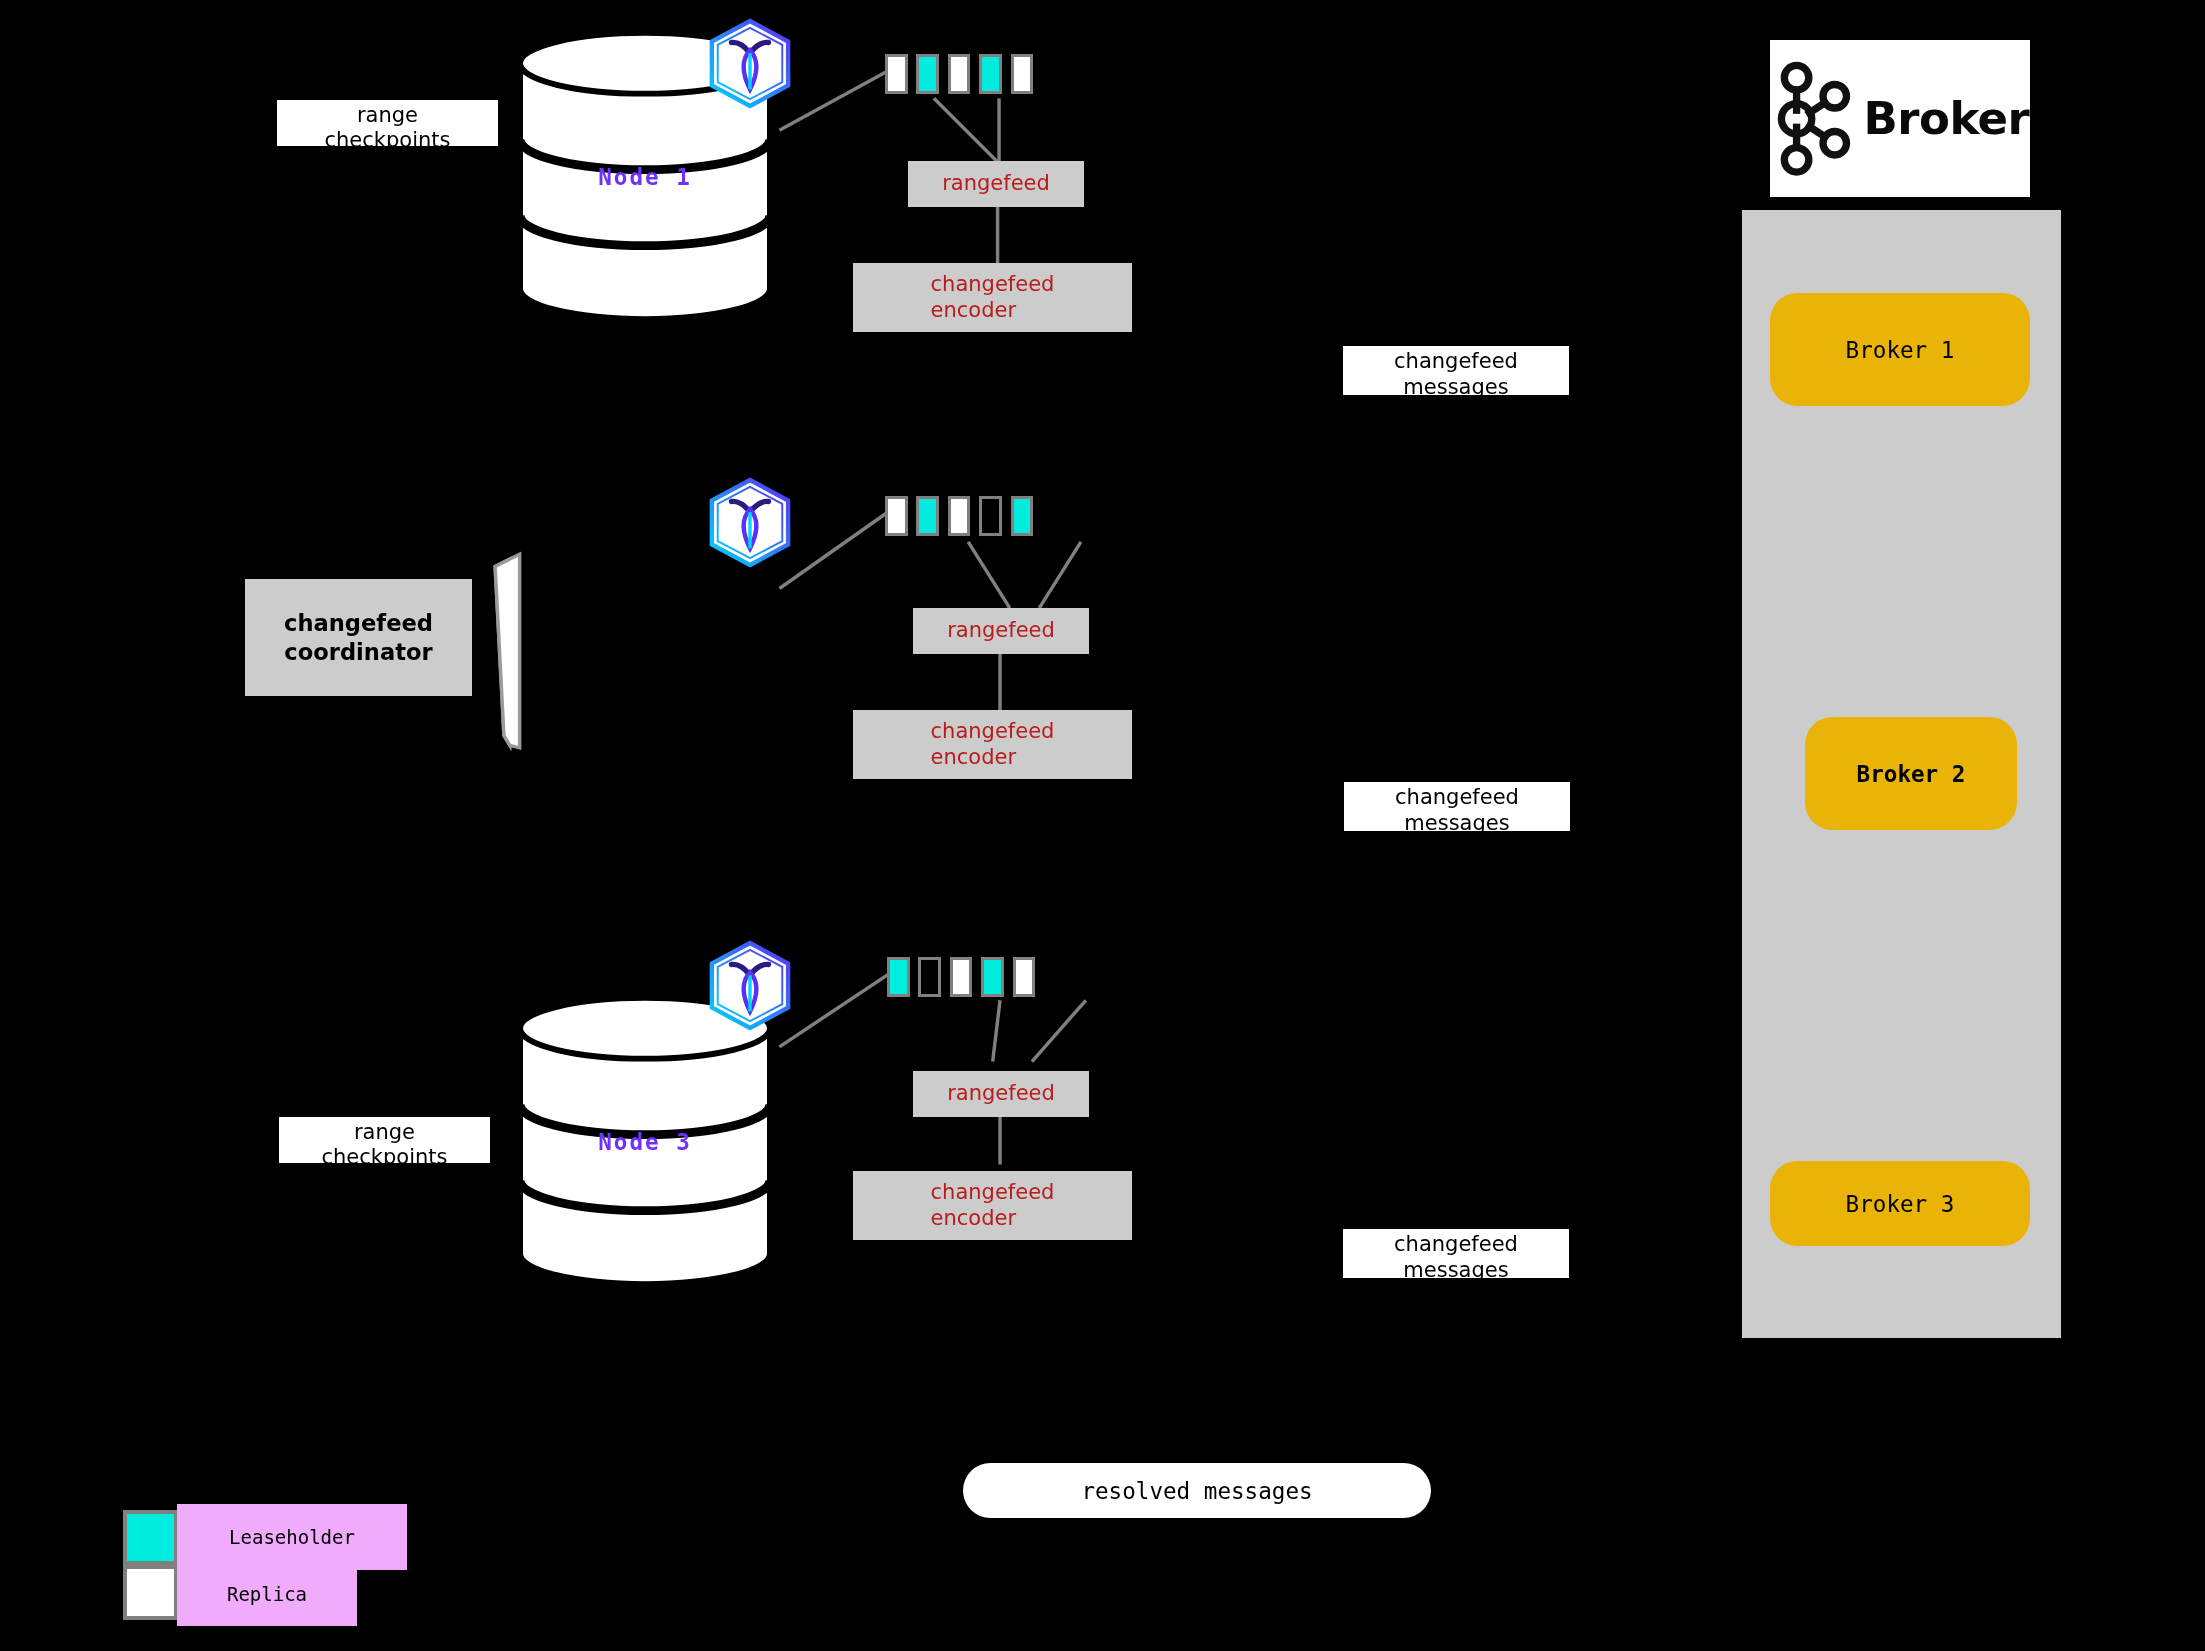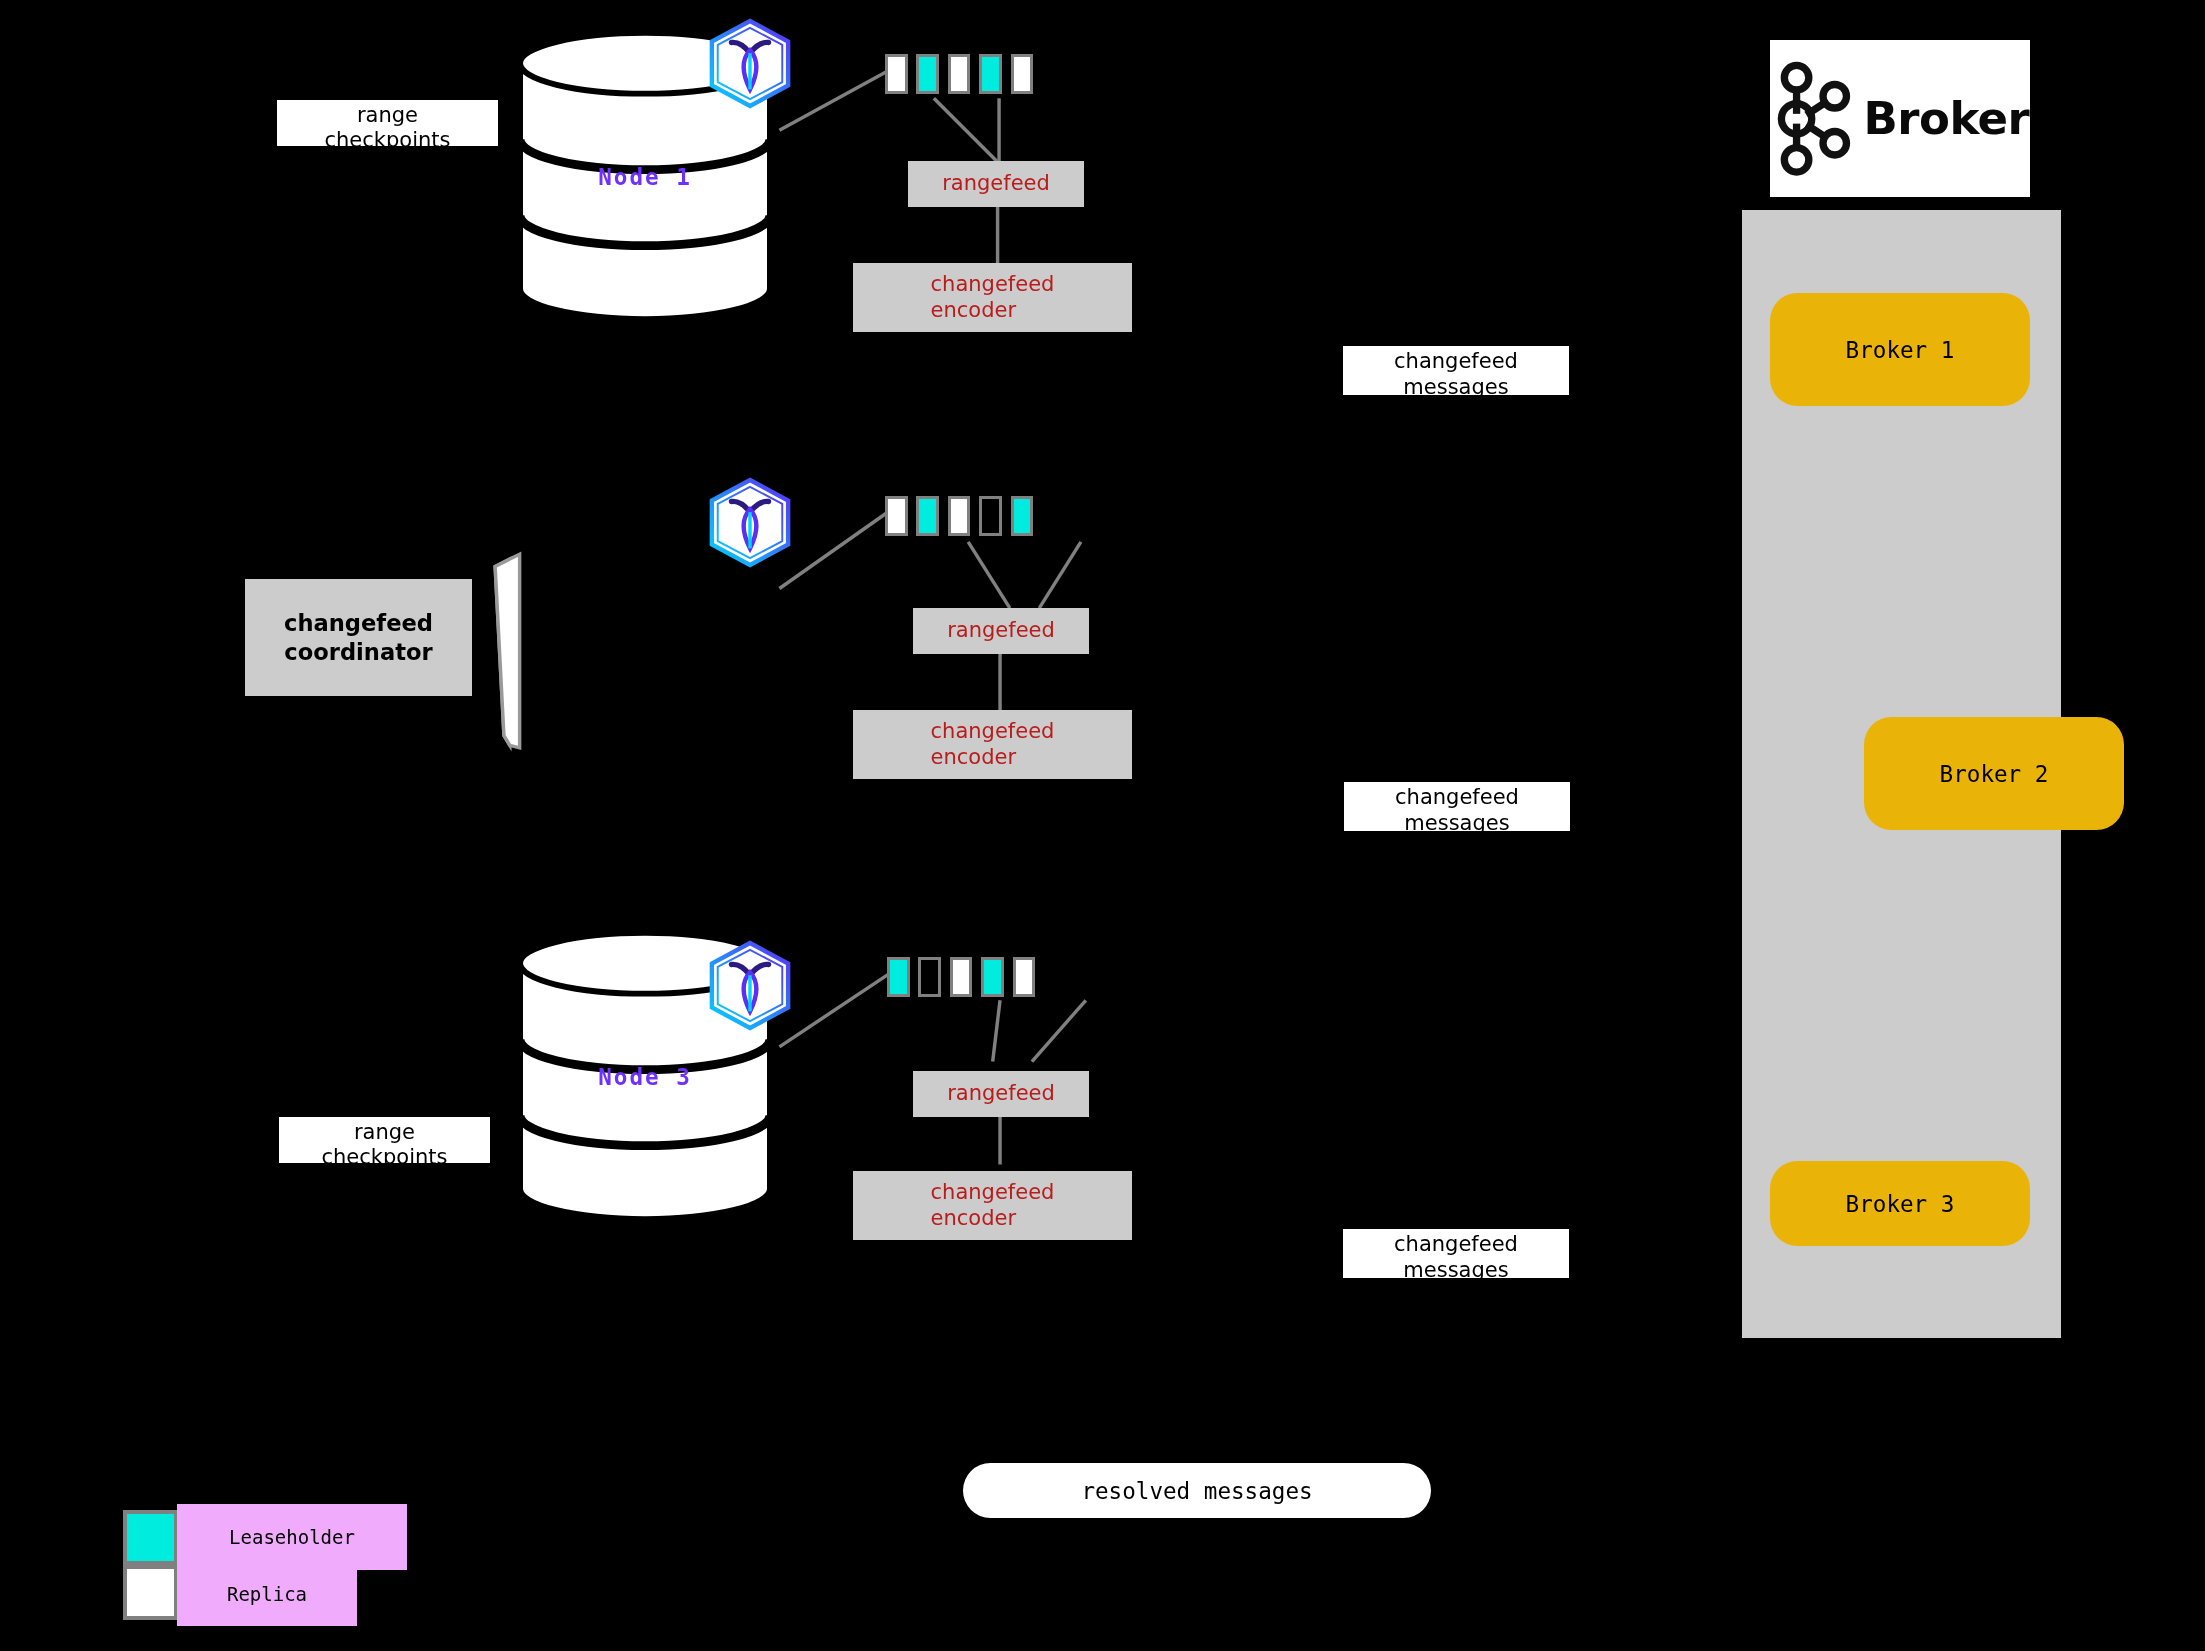--- a/index.html
+++ b/index.html
@@ -251,21 +251,21 @@
     <div class="range-box fill-replica"></div>
     <div class="range-box fill-none"></div>
     <div class="range-box fill-leaseholder"></div>
   </div>
   <div class="gbox" style="left:913px; top:608px; width:176px; height:46px;">rangefeed</div>
   <div class="gbox" style="left:853px; top:710px; width:279px; height:69px; white-space:pre-line;">changefeed
 encoder</div>
   <div class="coord-box" style="left:245px; top:579px; width:227px; height:117px;">changefeed
 coordinator</div>
 
-  <div class="node-group" style="left:515px; top:929px; width:260px; height:294px;">
+  <div class="node-group" style="left:515px; top:994px; width:260px; height:294px;">
     <div class="cyl">
       <svg width="260" height="294" viewBox="0 0 530 600">
         <path d="M10,70 L10,530 A255,62 0 0 0 520,530 L520,70 Z" fill="#ffffff" stroke="#000000" stroke-width="12"></path>
         <ellipse cx="265" cy="70" rx="255" ry="62" fill="#ffffff" stroke="#000000" stroke-width="12"></ellipse>
         <path d="M10,225 A255,62 0 0 0 520,225" fill="none" stroke="#000000" stroke-width="18"></path>
         <path d="M10,380 A255,62 0 0 0 520,380" fill="none" stroke="#000000" stroke-width="18"></path>
       </svg>
     </div>
     <div class="node-label" style="top:135px;">Node 3</div>
   </div>
@@ -311,21 +311,21 @@
       <circle cx="52" cy="202" r="25" fill="none" stroke="#111111" stroke-width="15"></circle>
       <circle cx="130" cy="72" r="24" fill="none" stroke="#111111" stroke-width="15"></circle>
       <circle cx="130" cy="168" r="24" fill="none" stroke="#111111" stroke-width="15"></circle>
     </svg>
     <span class="kafka-word">Broker</span>
   </div>
 
   <div class="kafka-panel" style="left:1742px; top:210px; width:319px; height:1128px;"></div>
 
   <div class="broker" style="left:1770px; top:293px; width:260px; height:113px;">Broker 1</div>
-  <div class="broker" style="left:1864px; top:717px; width:260px; height:113px;">Broker 2</div>
+  <div class="broker" style="left:1805px; top:717px; width:212px; height:113px;font-weight:bold;">Broker 2</div>
   <div class="broker" style="left:1770px; top:1161px; width:260px; height:85px;">Broker 3</div>
 
   <div class="pill" style="left:963px; top:1463px; width:468px; height:55px;">resolved messages</div>
 
   <div class="legend-swatch" style="left:123px; top:1510px; background:#00ecde;"></div>
   <div class="legend-label" style="left:177px; top:1504px; width:230px; height:66px;">Leaseholder</div>
 
   <div class="legend-swatch" style="left:123px; top:1565px; background:#ffffff;"></div>
   <div class="legend-label" style="left:177px; top:1562px; width:180px; height:64px;">Replica</div>
 

